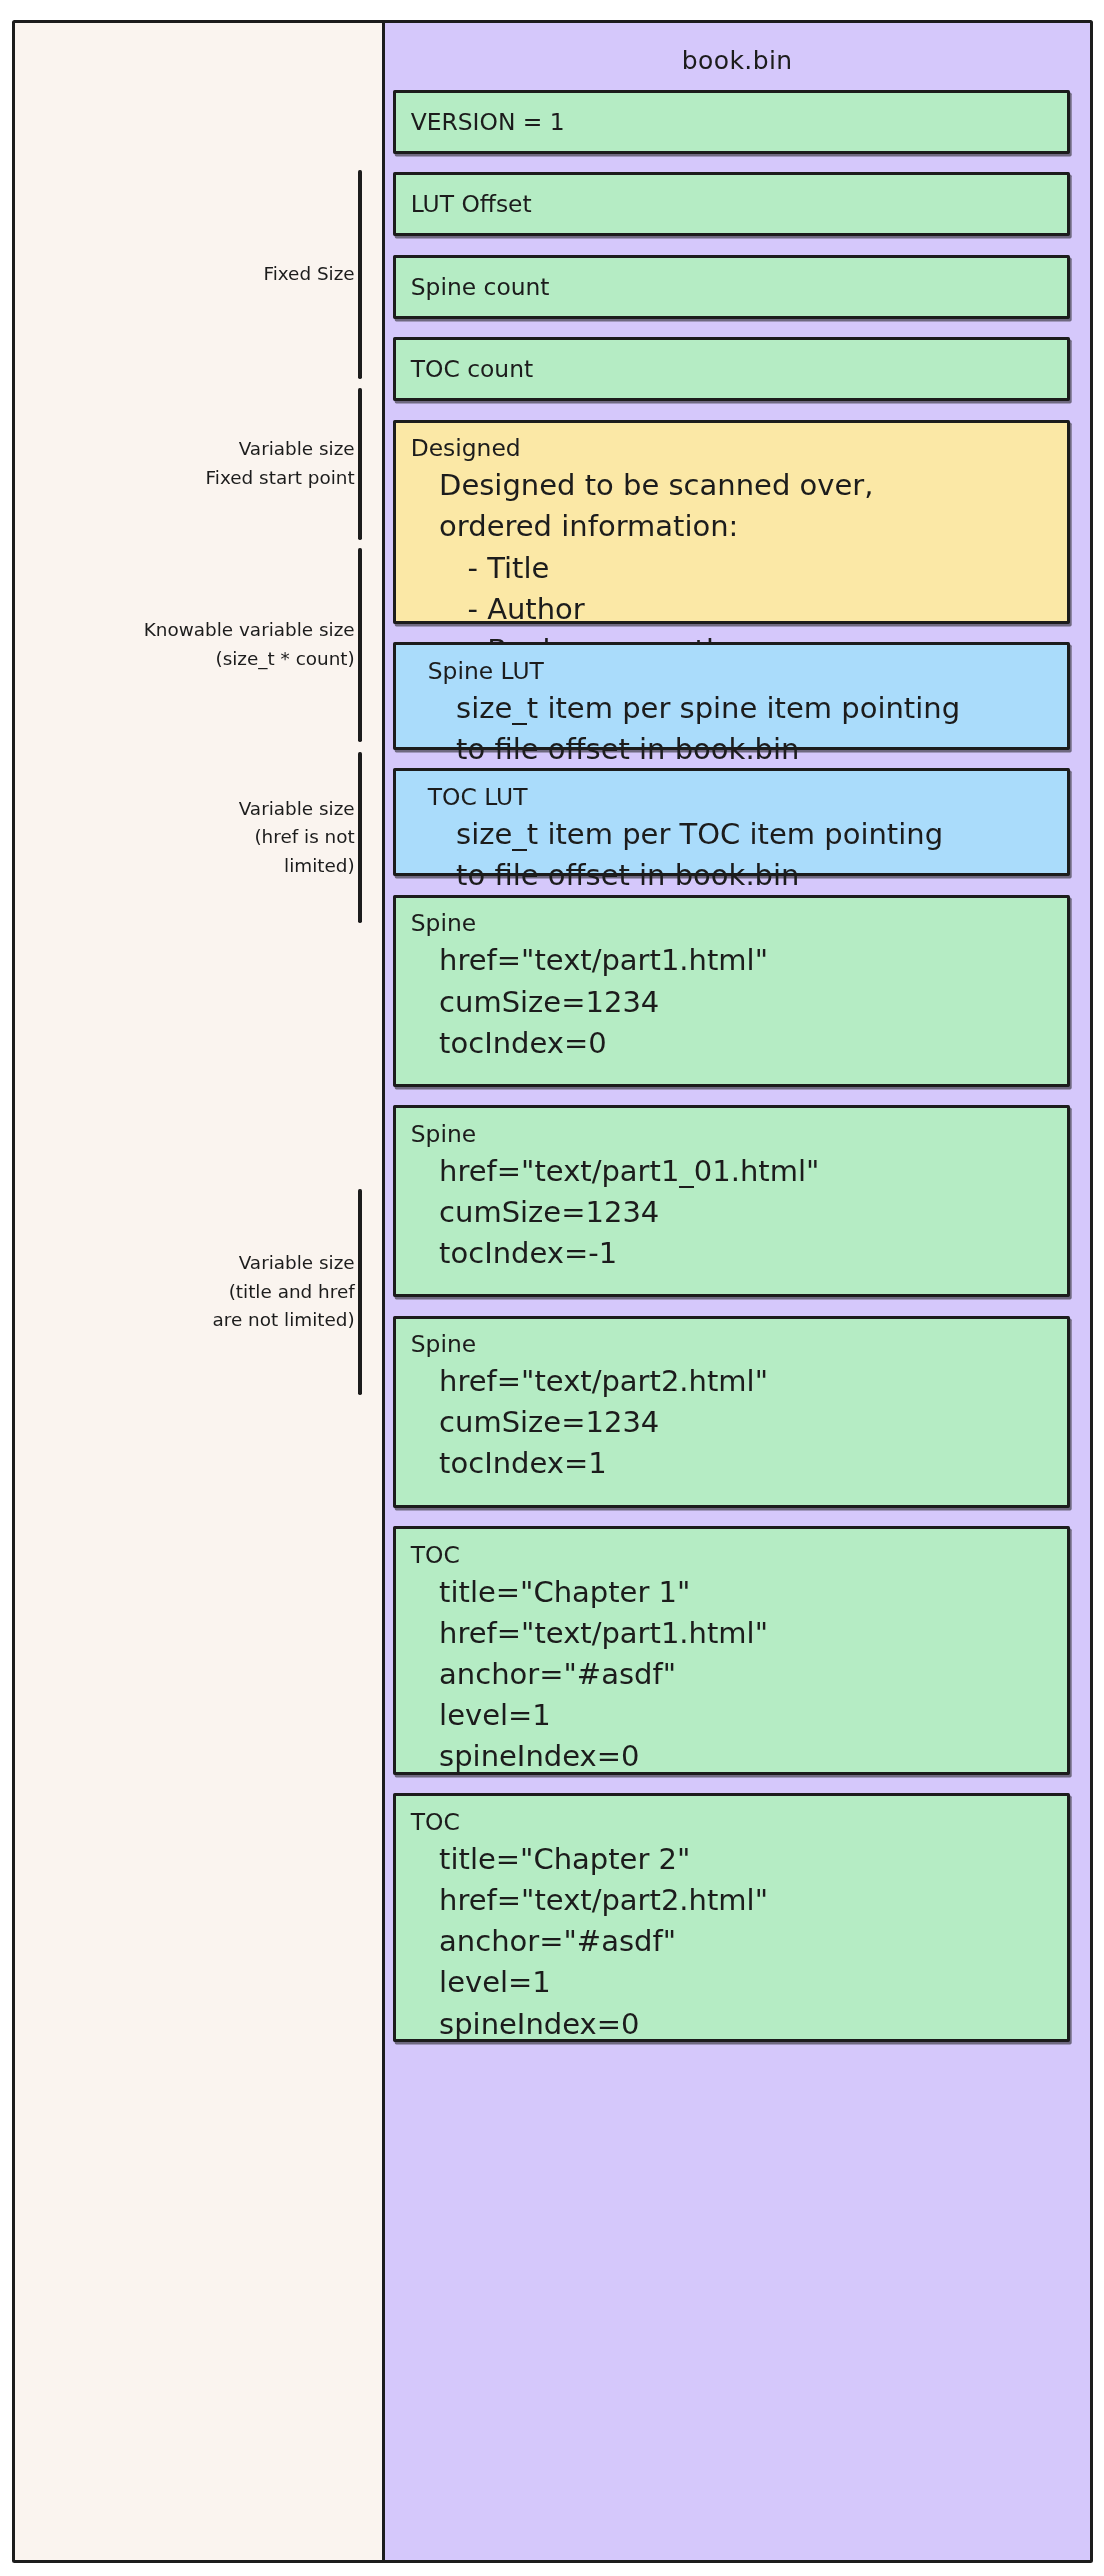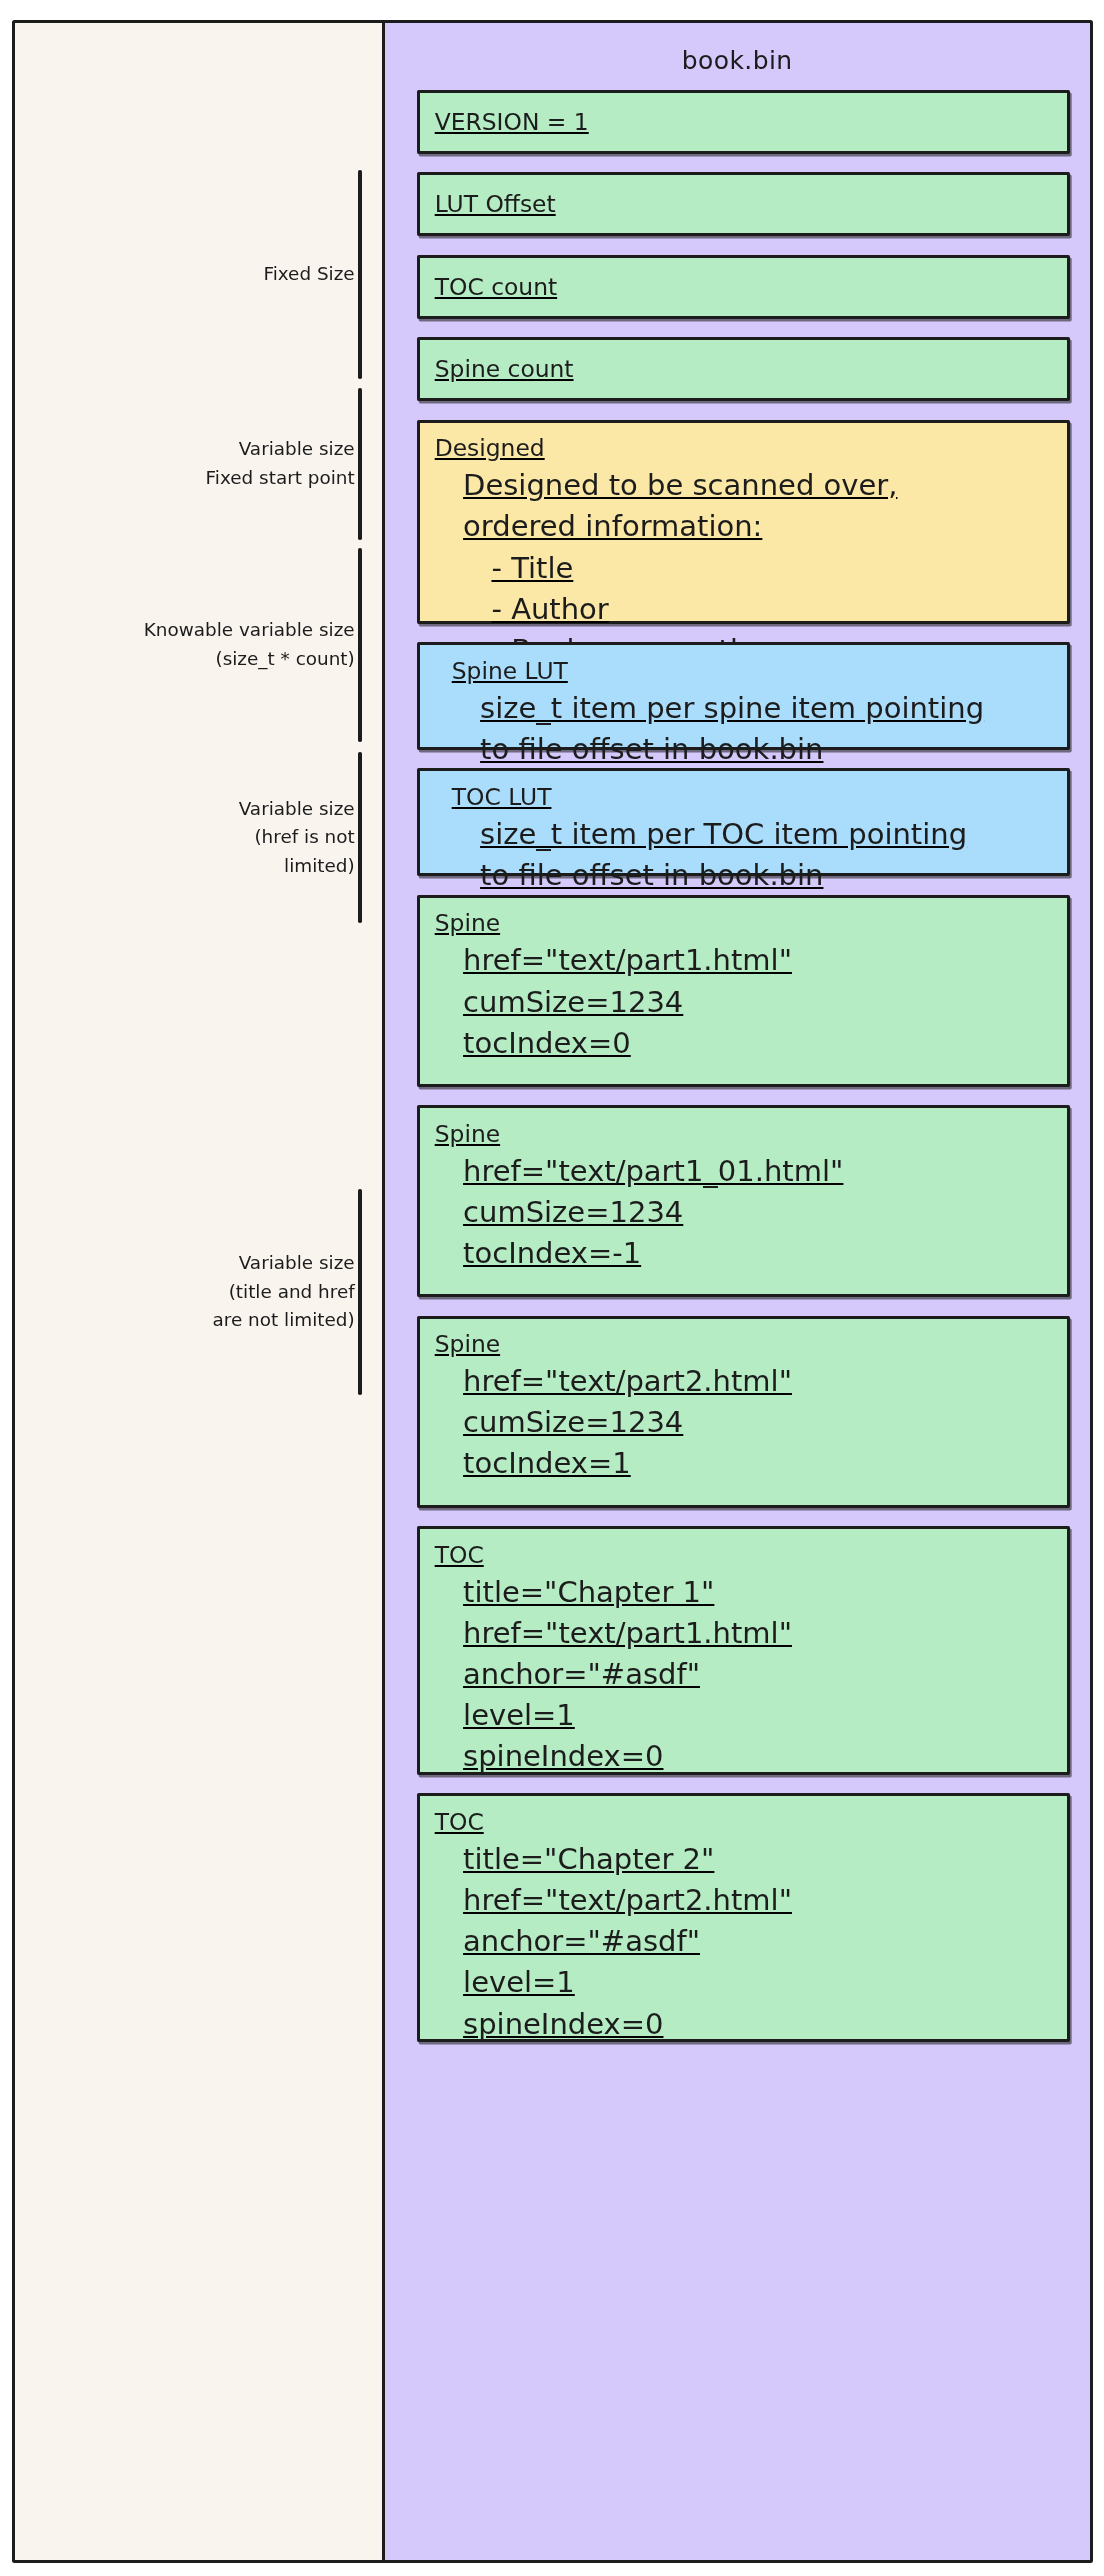--- a/index.html
+++ b/index.html
@@ -57,24 +57,23 @@
     top: 23.4px;
     text-align: center;
     font-size: 25px;
     color: #1c1c1c;
     letter-spacing: 0.4px;
   }
 
   
   .boxes {
     position: absolute;
-    left: 32px;
+    left: 8px;
     right: 20px;
     top: 67px;
-    text-decoration: underline;
   }
 
   .box {
     position: relative;
     box-sizing: border-box;
     border: 3.3px solid #1c1c1c;
     border-radius: 1.7px;
     padding: 11.7px 15px 13.4px 15px;
     margin-bottom: 18.4px;
     box-shadow: 1.7px 2.5px 0 rgba(28,28,28,0.55);
@@ -184,25 +183,25 @@
 
         <div class="box green h-single">
           <div class="box-head">VERSION = 1</div>
         </div>
 
         <div class="box green h-single">
           <div class="box-head">LUT Offset</div>
         </div>
 
         <div class="box green h-single">
+          <div class="box-head">Spine count</div>
+        </div>
+
+        <div class="box green h-single">
           <div class="box-head">TOC count</div>
-        </div>
-
-        <div class="box green h-single">
-          <div class="box-head">Spine count</div>
         </div>
 
         <div class="box yellow h-meta">
           <div class="box-head">Designed</div>
           <div class="box-lines">
             <div class="box-line">Designed to be scanned over,</div>
             <div class="box-line">ordered information:</div>
             <div class="box-line sub">- Title</div>
             <div class="box-line sub">- Author</div>
             <div class="box-line sub">- Book cover path</div>

